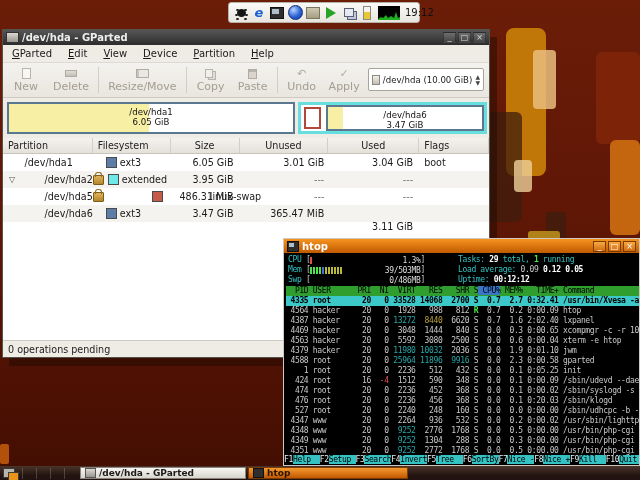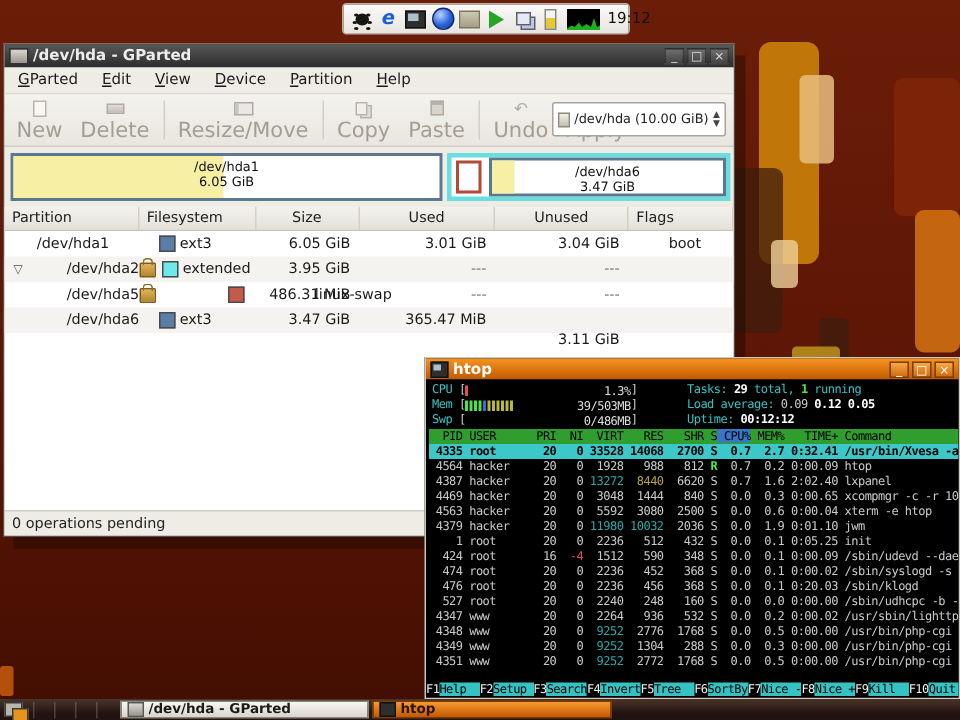--- a/index.html
+++ b/index.html
@@ -41,21 +41,21 @@
   .menu-item .mn-u{text-decoration:underline;}
   #toolbar{height:34px;display:flex;align-items:center;padding:0 2px;gap:1px;position:relative;border-bottom:1px solid #cfcbc3;background:linear-gradient(#f4f2ee,#e9e6df);}
   .tb-btn{display:flex;flex-direction:column;align-items:center;justify-content:center;padding:1px 6px;min-width:30px;}
   .tb-ico{height:13px;display:flex;align-items:center;justify-content:center;opacity:.65;color:#8d8880;font-size:11px;line-height:13px;}
   .tb-ico .shp{display:block;box-sizing:border-box;}
   .shp-new{width:9px;height:11px;background:#fcfcf8;border:1px solid #9a958c;}
   .shp-delete{width:12px;height:7px;background:linear-gradient(#d8d4cc,#aba69c);border:1px solid #8d8880;}
   .shp-resize{width:13px;height:9px;border:1px solid #8d8880;background:#e8e5de;box-shadow:inset 2px 0 0 #b5b0a6;}
   .shp-copy{width:8px;height:9px;background:#f2f0ea;border:1px solid #9a958c;box-shadow:3px 2px 0 -1px #d8d4cc,3px 2px 0 0 #9a958c;margin-right:3px;}
   .shp-paste{width:9px;height:10px;background:#cdc8be;border:1px solid #8d8880;box-shadow:inset 0 2px 0 #9a958c;}
-  .tb-label{font-size:14px;color:#a39d92;white-space:nowrap;}
+  .tb-label{font-size:11px;color:#a39d92;white-space:nowrap;}
   .tb-sep{width:1px;height:26px;background:#d2cec6;margin:0 3px;flex:0 0 auto;}
   #device-combo{position:absolute;right:5px;top:5px;width:116px;height:23px;background:#fff;border:1px solid #a8a49b;border-radius:2px;
     display:flex;align-items:center;gap:3px;padding:0 3px;box-sizing:border-box;}
   #device-combo .drive{width:10px;height:8px;background:linear-gradient(#f2f0ea,#c2beb4);border:1px solid #8d8880;}
   #device-combo .combo-text{font-size:8.6px;color:#222;flex:1;white-space:nowrap;}
   #device-combo .spin{font-size:6px;color:#444;line-height:6px;text-align:center;}
   
   #visual{height:40px;position:relative;background:#efece6;}
   .pbox{position:absolute;top:4px;height:32px;box-sizing:border-box;background:#fff;}
   #vis-hda1{left:4px;width:288px;border:2px solid #5a7890;}
@@ -221,38 +221,38 @@
           <span class="pused" id="hda6-used" style="width: 15px;"></span>
           <span class="plabel"><span>/dev/hda6</span><br><span>3.47 GiB</span></span>
         </span>
       </div>
     </div>
     <div id="ptable">
       <div id="ptable-header">
           <span class="th" style="width: 90px;">Partition</span>
           <span class="th" style="width: 78px;">Filesystem</span>
           <span class="th" style="width: 69px; justify-content: center;">Size</span>
+          <span class="th" style="width: 89px; justify-content: center;">Unused</span>
           <span class="th" style="width: 91px; justify-content: center;">Used</span>
-          <span class="th" style="width: 89px; justify-content: center;">Unused</span>
           <span class="th" style="width: 70px;">Flags</span>
         </div>
       <div id="ptable-rows">
           <div class="trow">
             <span class="td td-part" style="width: 90px; padding-right: 20px;">
               <span>/dev/hda1</span>
             </span>
             <span class="td td-fs" style="width: 78px;">
               <span style="width: 10px;"></span>
               <span class="fs-chip" style="background: rgb(91, 125, 166);"></span>
               <span>ext3</span>
             </span>
             <span class="td num" style="width: 69px;">6.05 GiB</span>
             <span class="td num" style="width: 91px;">3.01 GiB</span>
             <span class="td num" style="width: 89px;">3.04 GiB</span>
-            <span class="td" style="width: 70px; padding-left: 5px; text-align: center;">boot</span>
+            <span class="td" style="width: 70px; padding-left: 5px;">boot</span>
           </div>
           <div class="trow alt">
             <span class="td td-part" style="width: 90px; padding-right: 0px;">
               <span class="expander">▽</span>
               <span>/dev/hda2</span>
             </span>
             <span class="td td-fs" style="width: 78px;">
               <span class="lock"></span>
               <span class="fs-chip" style="background: rgb(111, 232, 232);"></span>
               <span>extended</span>
@@ -317,20 +317,21 @@
         <div id="stats"><div class="sline"><span class="c-cyan">Tasks: </span><span class="c-wb">29</span><span class="c-cyan"> total, </span><span class="c-green">1</span><span class="c-cyan"> running</span></div><div class="sline"><span class="c-cyan">Load average: </span><span>0.09 </span><span class="c-wb">0.12 </span><span class="c-wb">0.05</span></div><div class="sline"><span class="c-cyan">Uptime: </span><span class="c-wb">00:12:12</span></div></div>
       </div>
       <div id="proc-header"><span>  PID</span><span> USER     </span><span> PRI</span><span>  NI</span><span>  VIRT</span><span>   RES</span><span>   SHR</span><span> S</span><span class="hl"> CPU%</span><span> MEM%</span><span>   TIME+</span><span> Command</span></div>
       <div id="proc-rows">
           <div class="prow sel"><span> 4335</span><span> root     </span><span>  20</span><span>   0</span><span class="c-teal"> 33528</span><span class="c-teal"> 14068</span><span>  2700</span><span> S</span><span>  0.7</span><span>  2.7</span><span> 0:32.41</span><span> /usr/bin/Xvesa -ac</span></div>
           <div class="prow"><span> 4564</span><span> hacker   </span><span>  20</span><span>   0</span><span>  1928</span><span>   988</span><span>   812</span><span class="c-green"> R</span><span>  0.7</span><span>  0.2</span><span> 0:00.09</span><span> htop</span></div>
           <div class="prow"><span> 4387</span><span> hacker   </span><span>  20</span><span>   0</span><span class="c-teal"> 13272</span><span class="c-yel">  8440</span><span>  6620</span><span> S</span><span>  0.7</span><span>  1.6</span><span> 2:02.40</span><span> lxpanel</span></div>
           <div class="prow"><span> 4469</span><span> hacker   </span><span>  20</span><span>   0</span><span>  3048</span><span>  1444</span><span>   840</span><span> S</span><span>  0.0</span><span>  0.3</span><span> 0:00.65</span><span> xcompmgr -c -r 10</span></div>
           <div class="prow"><span> 4563</span><span> hacker   </span><span>  20</span><span>   0</span><span>  5592</span><span>  3080</span><span>  2500</span><span> S</span><span>  0.0</span><span>  0.6</span><span> 0:00.04</span><span> xterm -e htop</span></div>
           <div class="prow"><span> 4379</span><span> hacker   </span><span>  20</span><span>   0</span><span class="c-teal"> 11980</span><span class="c-teal"> 10032</span><span>  2036</span><span> S</span><span>  0.0</span><span>  1.9</span><span> 0:01.10</span><span> jwm</span></div>
+          <div class="prow"><span> 4588</span><span> root     </span><span>  20</span><span>   0</span><span class="c-teal"> 25964</span><span class="c-teal"> 11896</span><span class="c-teal">  9916</span><span> S</span><span>  0.0</span><span>  2.3</span><span> 0:00.58</span><span> gparted</span></div>
           <div class="prow"><span>    1</span><span> root     </span><span>  20</span><span>   0</span><span>  2236</span><span>   512</span><span>   432</span><span> S</span><span>  0.0</span><span>  0.1</span><span> 0:05.25</span><span> init</span></div>
           <div class="prow"><span>  424</span><span> root     </span><span>  16</span><span class="c-red">  -4</span><span>  1512</span><span>   590</span><span>   348</span><span> S</span><span>  0.0</span><span>  0.1</span><span> 0:00.09</span><span> /sbin/udevd --daem</span></div>
           <div class="prow"><span>  474</span><span> root     </span><span>  20</span><span>   0</span><span>  2236</span><span>   452</span><span>   368</span><span> S</span><span>  0.0</span><span>  0.1</span><span> 0:00.02</span><span> /sbin/syslogd -s 6</span></div>
           <div class="prow"><span>  476</span><span> root     </span><span>  20</span><span>   0</span><span>  2236</span><span>   456</span><span>   368</span><span> S</span><span>  0.0</span><span>  0.1</span><span> 0:20.03</span><span> /sbin/klogd</span></div>
           <div class="prow"><span>  527</span><span> root     </span><span>  20</span><span>   0</span><span>  2240</span><span>   248</span><span>   160</span><span> S</span><span>  0.0</span><span>  0.0</span><span> 0:00.00</span><span> /sbin/udhcpc -b -i</span></div>
           <div class="prow"><span> 4347</span><span> www      </span><span>  20</span><span>   0</span><span>  2264</span><span>   936</span><span>   532</span><span> S</span><span>  0.0</span><span>  0.2</span><span> 0:00.02</span><span> /usr/sbin/lighttpd</span></div>
           <div class="prow"><span> 4348</span><span> www      </span><span>  20</span><span>   0</span><span class="c-teal">  9252</span><span>  2776</span><span>  1768</span><span> S</span><span>  0.0</span><span>  0.5</span><span> 0:00.00</span><span> /usr/bin/php-cgi</span></div>
           <div class="prow"><span> 4349</span><span> www      </span><span>  20</span><span>   0</span><span class="c-teal">  9252</span><span>  1304</span><span>   288</span><span> S</span><span>  0.0</span><span>  0.3</span><span> 0:00.00</span><span> /usr/bin/php-cgi</span></div>
           <div class="prow"><span> 4351</span><span> www      </span><span>  20</span><span>   0</span><span class="c-teal">  9252</span><span>  2772</span><span>  1768</span><span> S</span><span>  0.0</span><span>  0.5</span><span> 0:00.00</span><span> /usr/bin/php-cgi</span></div>
         </div>

